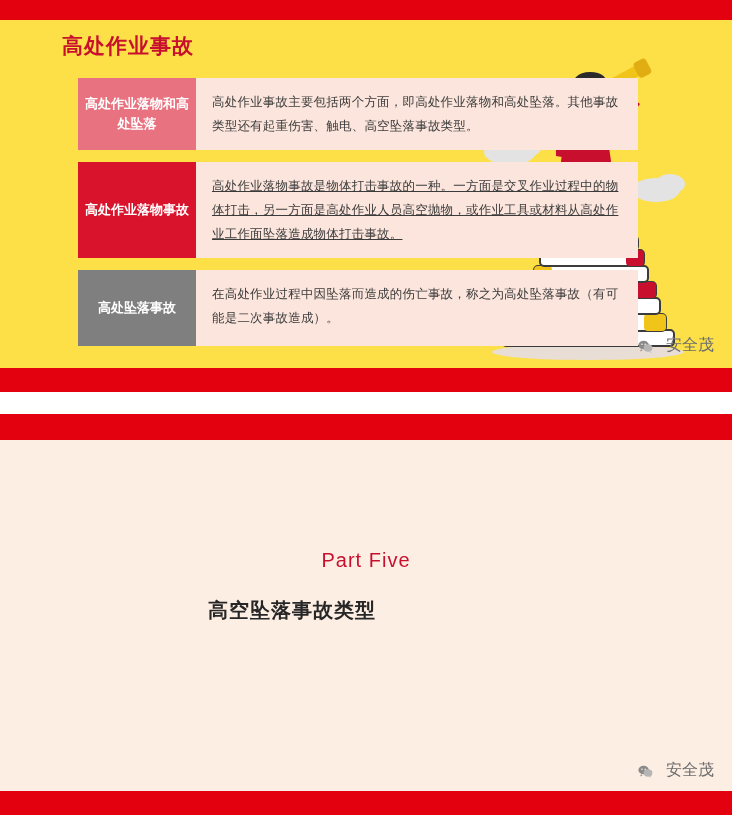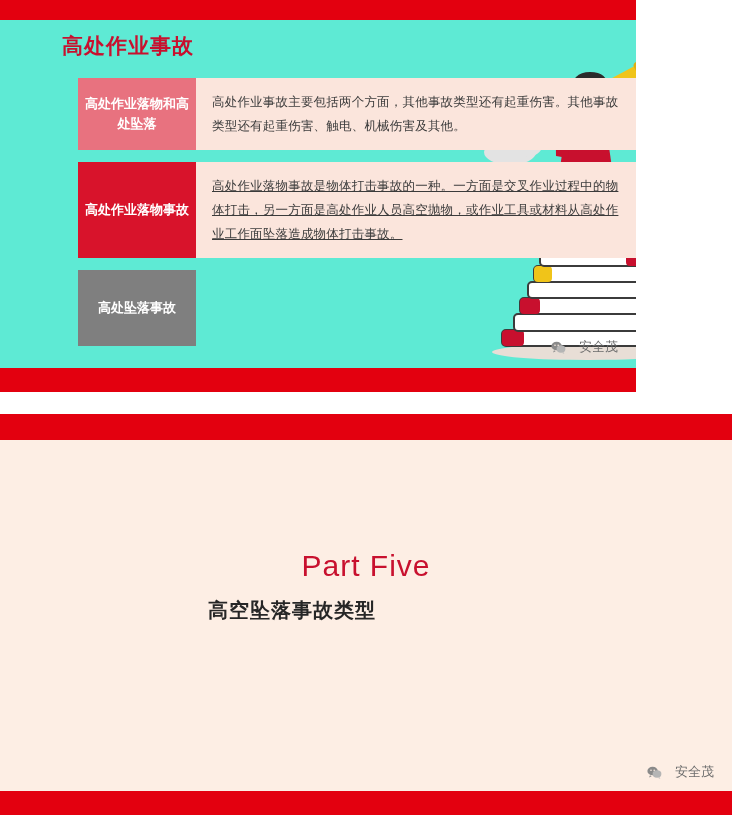--- a/index.html
+++ b/index.html
@@ -18,23 +18,23 @@
     width: 732px;
     height: 815px;
     background: #ffffff;
   }
 
   
   .slide1 {
     position: absolute;
     left: 0;
     top: 0;
-    width: 636px;
+    width: 732px;
     height: 392px;
-    background: #5eead4;
+    background: #fde047;
     overflow: hidden;
   }
   .slide1 .top-band {
     position: absolute;
     left: 0; top: 0;
     width: 732px; height: 20px;
     background: #e3000f;
   }
   .slide1 .bottom-band {
     position: absolute;
@@ -108,21 +108,21 @@
     height: 320px;
     pointer-events: none;
   }
 
   
   .wechat {
     position: absolute;
     display: flex;
     align-items: center;
     gap: 13px;
-    font-size: 13px;
+    font-size: 16px;
     color: #6d6d6d;
   }
   .wechat .wx-icon {
     width: 15px;
     height: 13px;
     display: inline-block;
   }
   .wechat-1 { right: 18px; bottom: 36px; }
   .wechat-2 { right: 18px; bottom: 34px; }
 
@@ -157,21 +157,21 @@
     left: 0; bottom: 0;
     width: 732px; height: 24px;
     background: #e3000f;
   }
   .part-title {
     position: absolute;
     left: 0;
     top: 135px;
     width: 732px;
     text-align: center;
-    font-size: 30px;
+    font-size: 20px;
     color: #c8102e;
     letter-spacing: 1px;
   }
   .part-sub {
     position: absolute;
     left: 0;
     top: 183px;
     width: 584px;
     text-align: center;
     font-size: 20px;
@@ -239,30 +239,31 @@
           <rect x="112" y="28" width="52" height="11" rx="4" fill="#f0c419"></rect>
           <rect x="160" y="25" width="14" height="17" rx="4" fill="#e0ae12"></rect>
         </g>
       </svg>
     </div>
 
     <div class="content-area">
 
       <div class="row r1">
         <div class="label-box label-pink">高处作业落物和高处坠落</div>
-        <div class="desc-box">高处作业事故主要包括两个方面，其他事故类型还有起重伤害。其他事故类型还有起重伤害、触电、机械伤害及其他。</div>
+        <div class="desc-box">高处作业事故主要包括两个方面，即高处作业落物和高处坠落。其他事故类型还有起重伤害、触电、高空坠落事故类型。</div>
       </div>
 
       <div class="row r2">
         <div class="label-box label-red">高处作业落物事故</div>
         <div class="desc-box alt">高处作业落物事故是物体打击事故的一种。一方面是交叉作业过程中的物体打击，另一方面是高处作业人员高空抛物，或作业工具或材料从高处作业工作面坠落造成物体打击事故。</div>
       </div>
 
       <div class="row r3">
         <div class="label-box label-gray">高处坠落事故</div>
+        <div class="desc-box">在高处作业过程中因坠落而造成的伤亡事故，称之为高处坠落事故（有可能是二次事故造成）。</div>
       </div>
 
     </div>
 
     <div class="wechat wechat-1">
       <span class="wx-icon">
         <svg width="15" height="13" viewBox="0 0 15 13" xmlns="http://www.w3.org/2000/svg">
           <ellipse cx="5.6" cy="5" rx="5.2" ry="4.3" fill="#8a8a8a"></ellipse>
           <path d="M3 9.3 L2 11.6 L4.6 10.2 Z" fill="#8a8a8a"></path>
           <ellipse cx="10" cy="8" rx="4.4" ry="3.7" fill="#b5b5b5"></ellipse>

